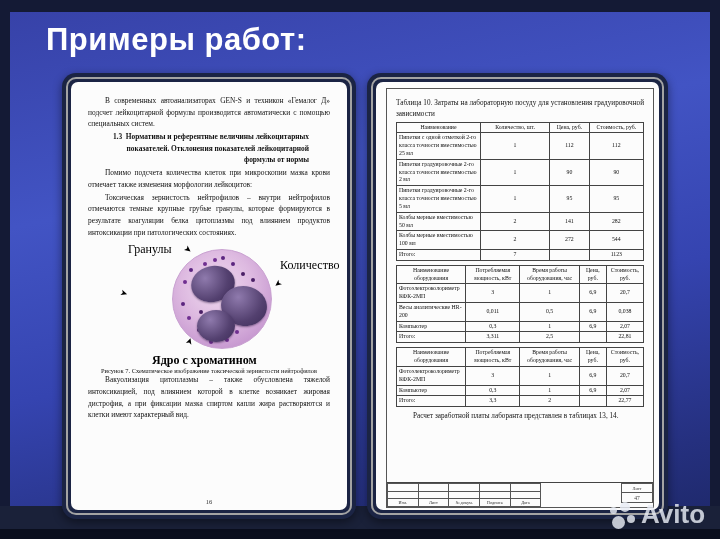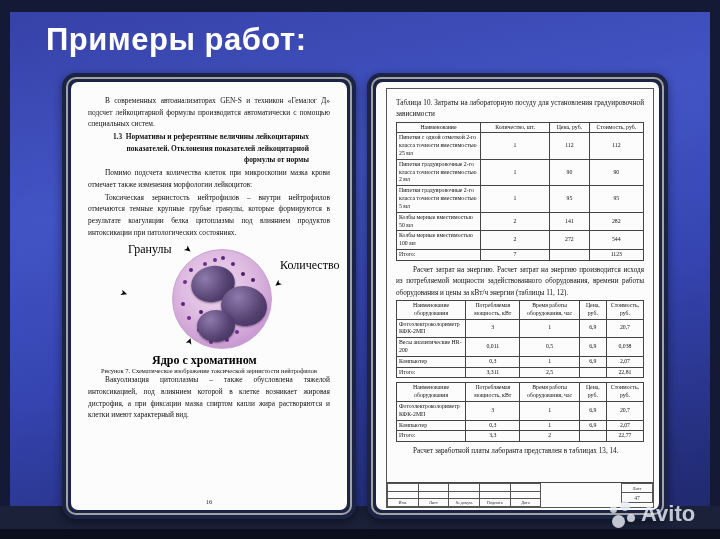--- a/index.html
+++ b/index.html
@@ -71,21 +71,21 @@
 
   
   .watermark { position:absolute; left:608px; top:499px; display:flex; align-items:center;
     opacity:0.82; z-index:9; }
   .wm-dots { position:relative; width:30px; height:30px; }
   .wm-dots i { position:absolute; border-radius:50%; background:#e9edf5; }
   .wm-d1 { left:2px; top:7px; width:7px; height:7px; }
   .wm-d2 { left:12px; top:2px; width:10px; height:10px; }
   .wm-d3 { left:4px; top:16px; width:13px; height:13px; }
   .wm-d4 { left:19px; top:15px; width:8px; height:8px; }
-  .wm-text { color:#e9edf5; font-size:22px; font-weight:bold; margin-left:3px;
+  .wm-text { color:#e9edf5; font-size:26px; font-weight:bold; margin-left:3px;
     font-family:"Liberation Sans", sans-serif; }
 </style>
 </head>
 <body>
 
 <div class="slide-bg"></div>
 <div class="edge edge-top"></div>
 <div class="edge edge-left"></div>
 <div class="edge edge-right"></div>
 <div class="band-bottom"></div>
@@ -179,21 +179,20 @@
                 </tr>
                 <tr>
                   <td>Итого:</td>
                   <td>7</td>
                   <td></td>
                   <td>1123</td>
                 </tr>
               </tbody>
           </table>
 
-          <p class="p">Расчет затрат на энергию. Расчет затрат на энергию производится исходя из потребляемой мощности задействованного оборудования, времени работы оборудования и цены за кВт/ч энергии (таблицы 11, 12).</p>
 
           <table class="t">
             <colgroup>
                 <col style="width:28%">
                 <col style="width:22%">
                 <col style="width:24%">
                 <col style="width:11%">
                 <col style="width:15%">
               </colgroup>
             <thead>

